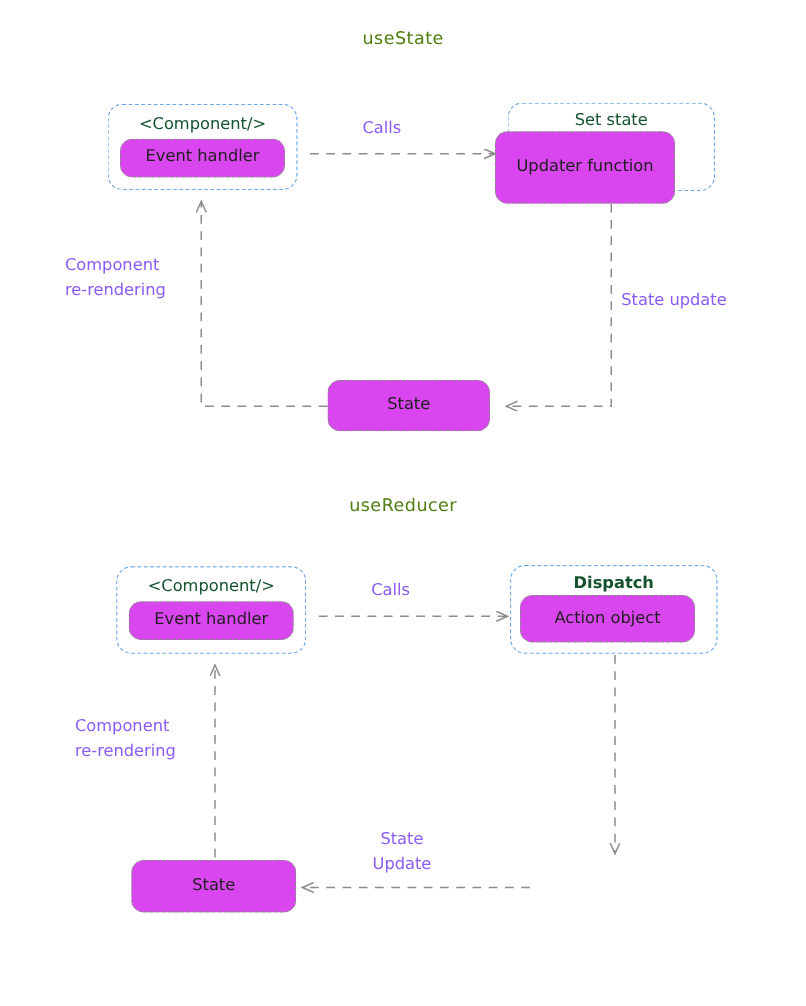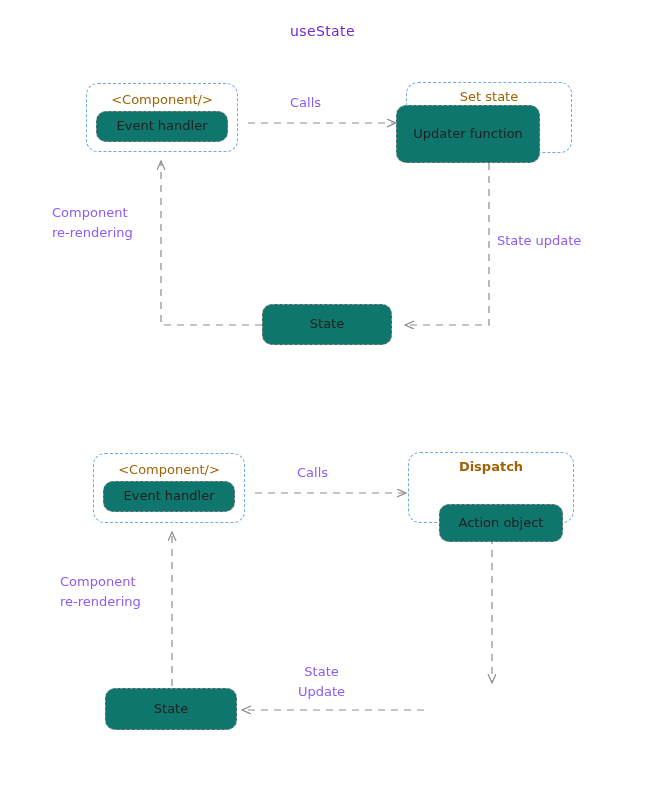--- a/index.html
+++ b/index.html
@@ -30,49 +30,49 @@
   }
 
   
   .section-title {
     position: absolute;
     width: 645px;
     left: 0;
     text-align: center;
     font-size: 14px;
     letter-spacing: 0.4px;
-    color: #6d28d9;
+    color: #4d7c0f;
   }
   #title-usestate   { top: 23px; }
   #title-usereducer { top: 397px; }
 
   
   .container-box {
     position: absolute;
     border: 1.4px dashed #6da8e8;
     border-radius: 12px;
     background: #ffffff;
     box-sizing: border-box;
   }
   .container-label {
     position: absolute;
     left: 0;
     width: 100%;
     text-align: center;
     font-size: 13px;
-    color: #a16207;
+    color: #14532d;
     white-space: nowrap;
   }
 
   
   .node {
     position: absolute;
     border: 1.3px dashed #8c8c8c;
     border-radius: 10px;
-    background: #0f766e;
+    background: #d946ef;
     box-sizing: border-box;
     display: flex;
     align-items: center;
     justify-content: center;
     text-align: center;
     font-size: 13px;
     color: #1f1f1f;
     line-height: 1.25;
   }
   .node span { display: block; }
@@ -164,32 +164,33 @@
 
   <div class="node" style="left:262px; top:304px; width:130px; height:41px;">
     <span>State</span>
   </div>
 
   <div class="edge-label" style="left:290px; top:93px;">Calls</div>
   <div class="edge-label" style="left:52px; top:203px;">Component
 re-rendering</div>
   <div class="edge-label" style="left:497px; top:231px;">State update</div>
 
+  <div class="section-title" id="title-usereducer">useReducer</div>
 
   <div class="container-box" style="left:93px; top:453px; width:152px; height:70px;">
     <div class="container-label" style="top:8px;">&lt;Component/&gt;</div>
   </div>
   <div class="node" style="left:103px; top:481px; width:132px; height:31px;">
     <span>Event handler</span>
   </div>
 
   <div class="container-box" style="left:408px; top:452px; width:166px; height:71px;">
     <div class="container-label" style="top:6px;font-weight:bold;">Dispatch</div>
   </div>
-  <div class="node" style="left:439px; top:476px; width:124px; height:38px;margin-top:28px;">
+  <div class="node" style="left:416px; top:476px; width:140px; height:38px;">
     <span>Action object</span>
   </div>
 
   <div class="node" style="left:105px; top:688px; width:132px; height:42px;">
     <span>State</span>
   </div>
 
 
   <div class="edge-label" style="left:297px; top:463px;">Calls</div>
   <div class="edge-label" style="left:60px; top:572px;">Component

